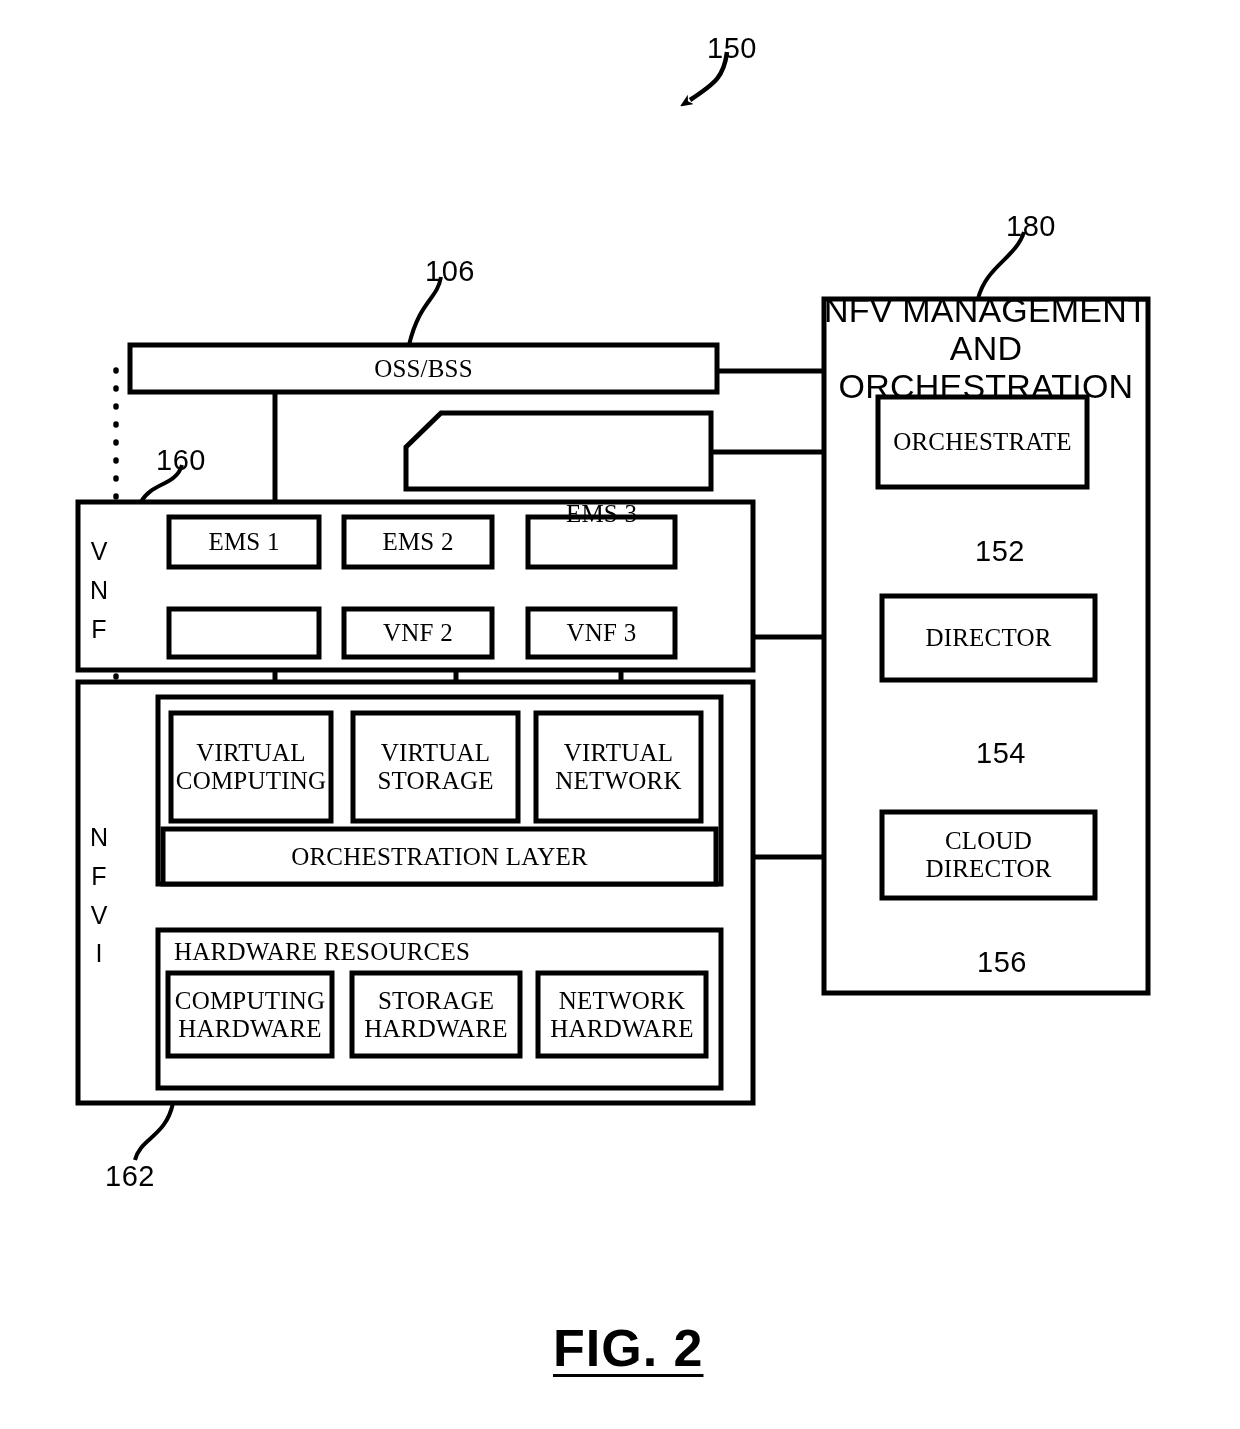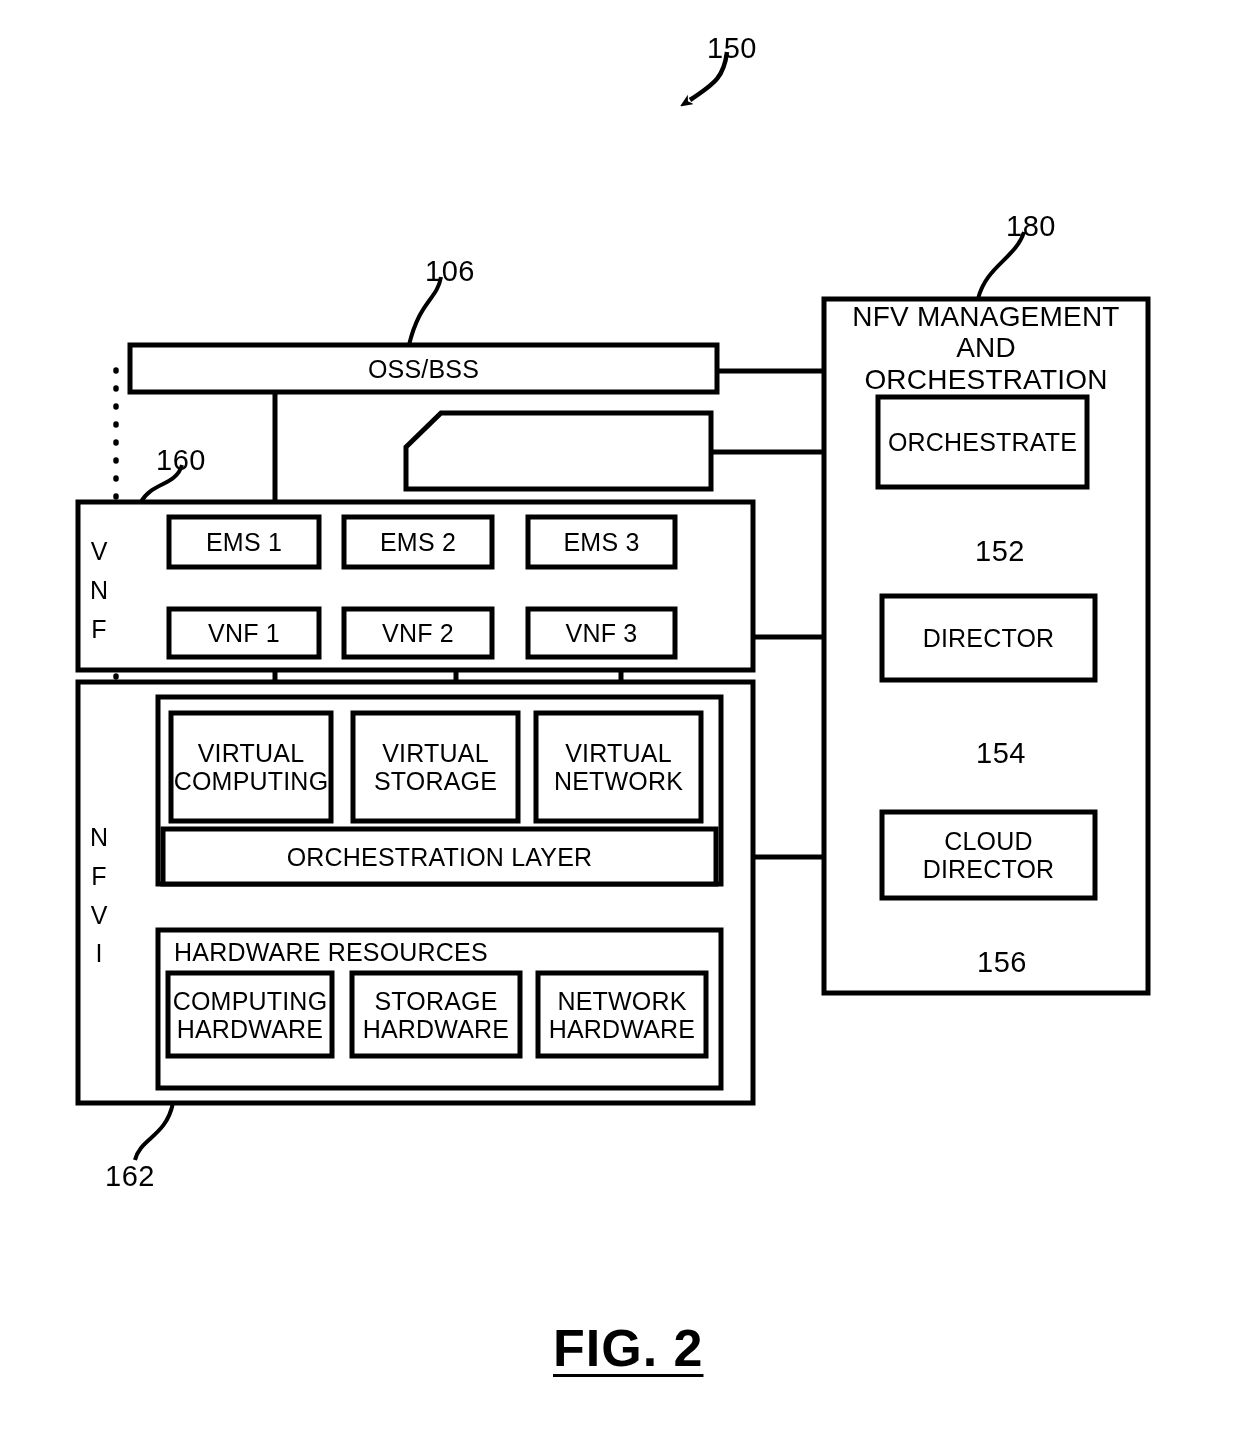--- a/index.html
+++ b/index.html
@@ -31,21 +31,21 @@
     position: absolute;
     display: flex;
     align-items: center;
     justify-content: center;
     text-align: center;
     line-height: 1.12;
     letter-spacing: 0.2px;
     white-space: pre-line;
     pointer-events: none;
   }
-  .boxtext { font-size: 25px; }
+  .boxtext { font-size: 25px; font-family: Liberation Serif, serif; }
   .boxtext-sm { font-size: 24px; }
   .refnum {
     position: absolute;
     font-size: 29px;
     letter-spacing: 0.5px;
     margin-top: 14px;
   }
   .stacklabel {
     position: absolute;
     font-size: 25px;
@@ -54,21 +54,21 @@
   }
   .figcaption {
     position: absolute;
     font-size: 52px;
     font-weight: bold;
     letter-spacing: 1px;
     text-decoration: underline;
     text-underline-offset: 8px;
     text-decoration-thickness: 3px;
   }
-  .hdrtext { font-size: 28px; }
+  .hdrtext { font-size: 34px; }
 </style>
 </head>
 <body>
 
 <div id="figure-root">
 
   <svg class="svg-layer" viewBox="0 0 1240 1429">
     <defs>
       <marker id="arrowhead-150" markerWidth="12" markerHeight="12" refX="1" refY="5.5" orient="auto" markerUnits="userSpaceOnUse">
         <path d="M0,0 L13,5.5 L0,11 L3.5,5.5 Z" fill="#000"></path>
@@ -169,23 +169,22 @@
 
 
   <div class="stacklabel" style="left:84px; top:532px; width:30px;">
     <div style="white-space:pre-line;">V
 N
 F</div>
   </div>
 
   <div class="lbl boxtext" style="left:169px; top:517px; width:150px; height:50px;">EMS 1</div>
   <div class="lbl boxtext" style="left:344px; top:517px; width:148px; height:50px;">EMS 2</div>
-  <div class="lbl boxtext" style="left:528px; top:517px; width:147px; height:50px;text-align:right;">EMS 3</div>
-
-  <div class="lbl boxtext" style="left:169px; top:609px; width:150px; height:48px;">VNF 1</div>
+  <div class="lbl boxtext" style="left:528px; top:489px; width:147px; height:50px;text-align:right;">EMS 3</div>
+
   <div class="lbl boxtext" style="left:344px; top:609px; width:148px; height:48px;text-align:right;">VNF 2</div>
   <div class="lbl boxtext" style="left:528px; top:609px; width:147px; height:48px;">VNF 3</div>
 
   <div class="stacklabel" style="left:84px; top:818px; width:30px;">
     <div style="white-space:pre-line;">N
 F
 V
 I</div>
   </div>
 

